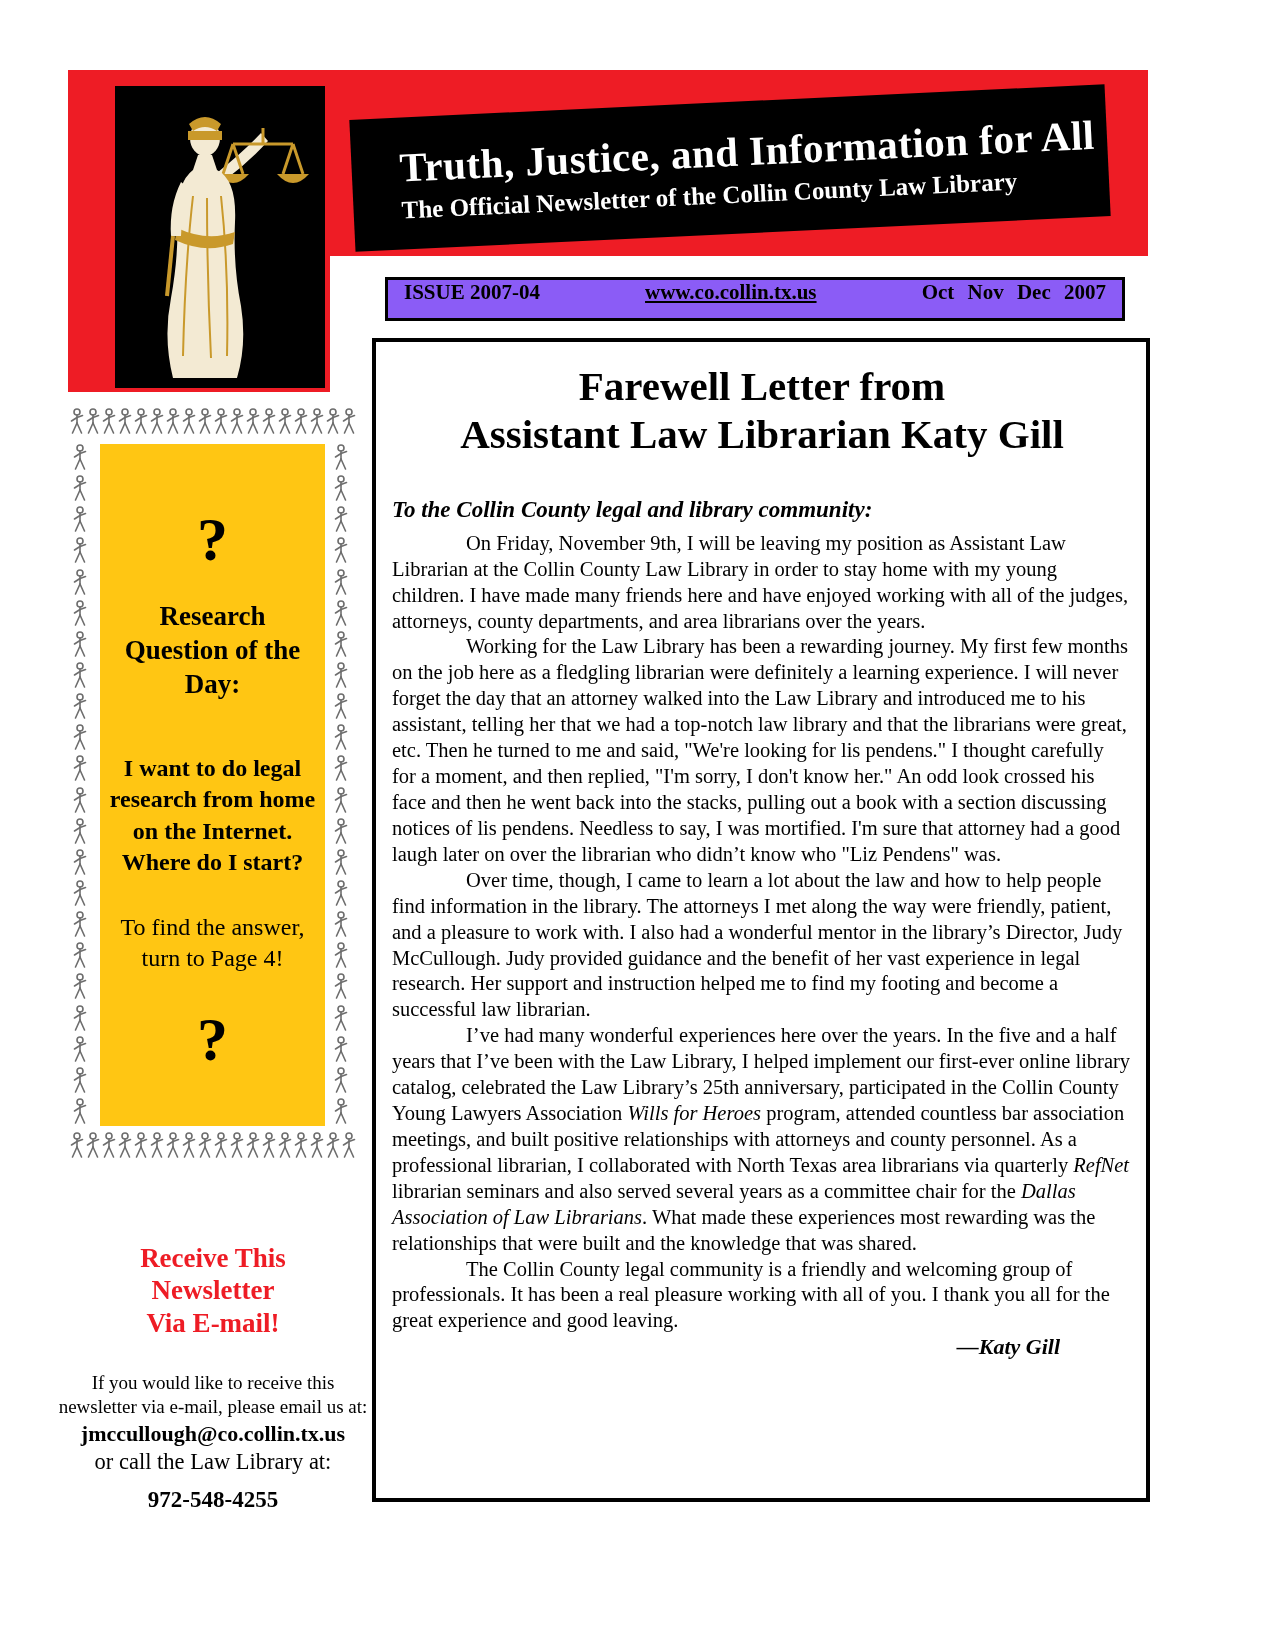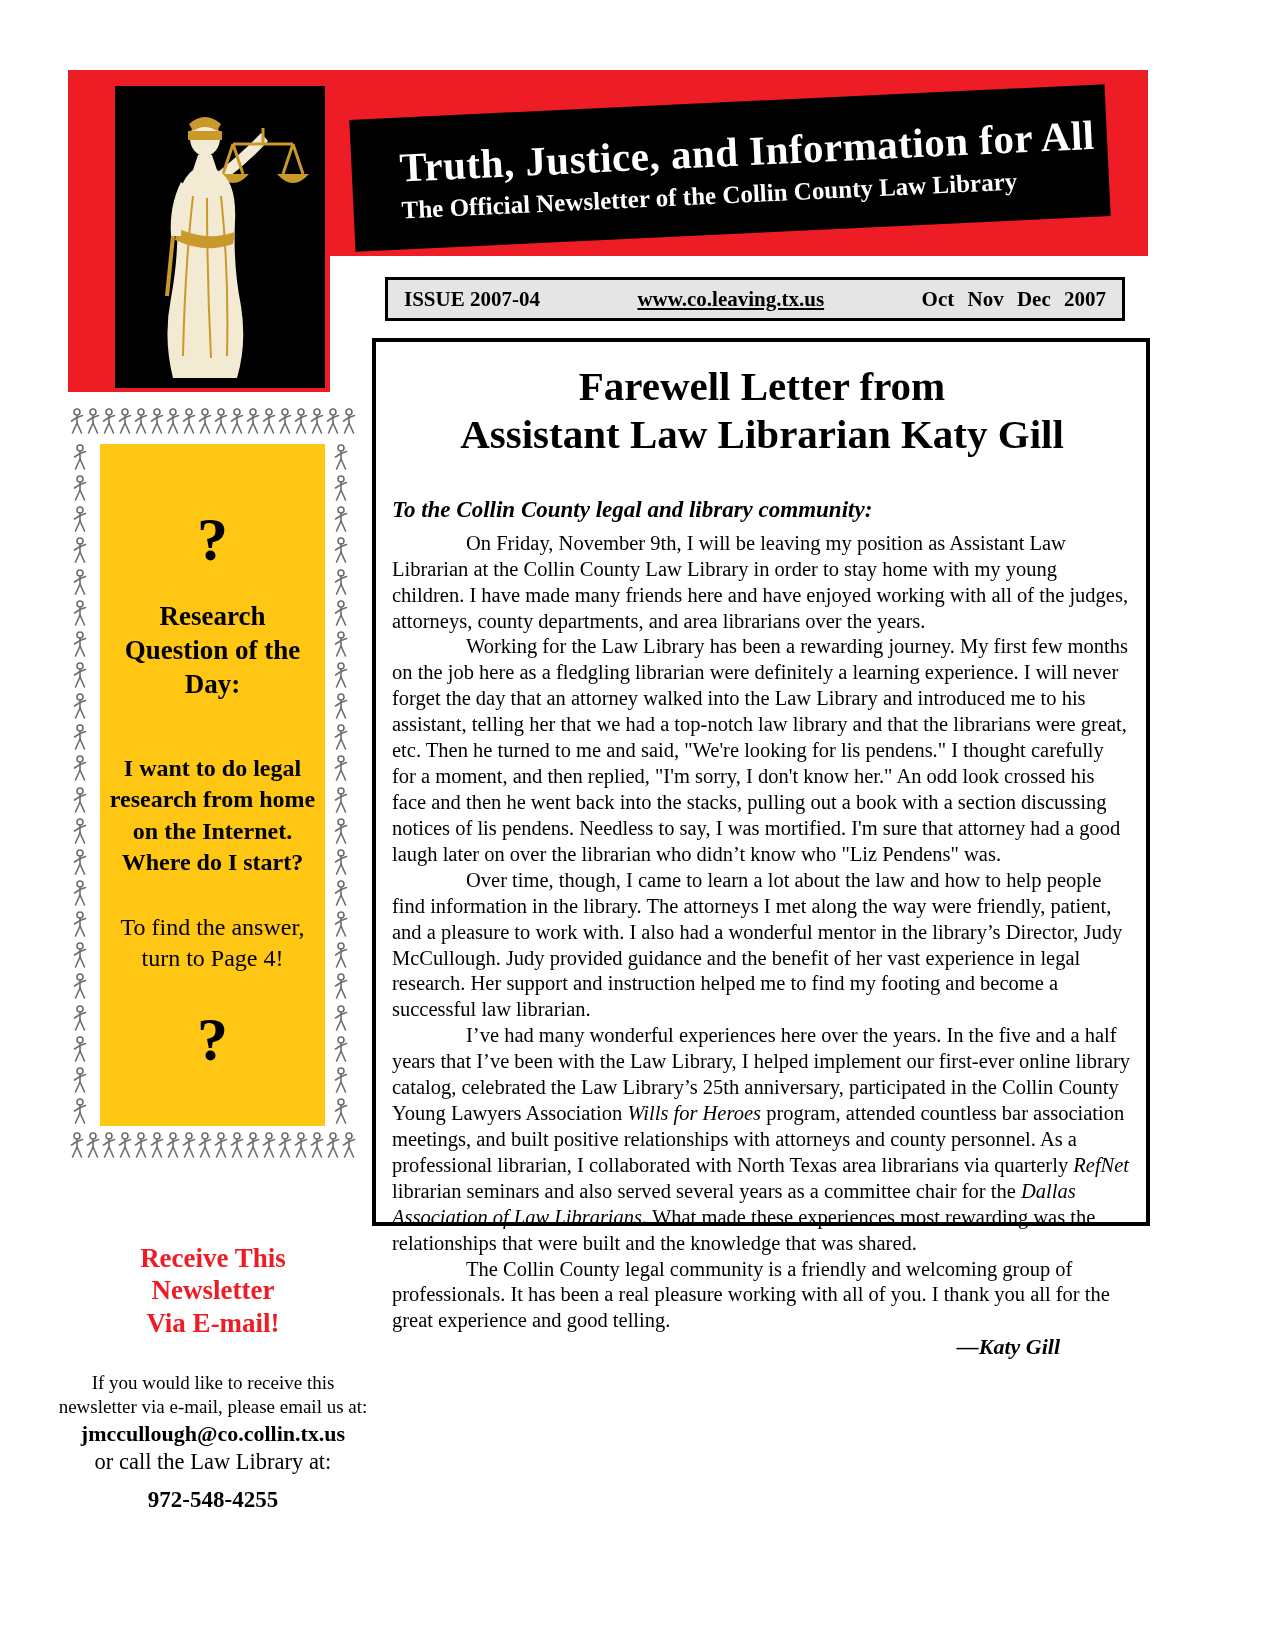--- a/index.html
+++ b/index.html
@@ -10,27 +10,27 @@
   
   .red-band  { position:absolute; left:68px;  top:70px;  width:1080px; height:186px; background:var(--red,#EE1C25); }
   .red-left  { position:absolute; left:68px;  top:252px; width:262px;  height:140px; background:var(--red,#EE1C25); }
   .logo-box  { position:absolute; left:115px; top:86px;  width:210px;  height:302px; background:#000; z-index:2; }
   .banner    { position:absolute; left:352px; top:102px; width:756px; height:132px; background:#000;
                transform:rotate(-2.7deg); display:flex; flex-direction:column; justify-content:center;
                padding-left:48px; z-index:3; }
   .banner-title    { color:#fff; font-size:41px; font-weight:bold; letter-spacing:.5px; white-space:nowrap; }
   .banner-subtitle { color:#fff; font-size:25px; font-weight:bold; margin-top:5px; white-space:nowrap; }
   .issue-bar { position:absolute; left:385px; top:277px; width:740px; height:44px; border:3px solid #000;
-               background:#e5e5e5; display:flex; align-items:center; justify-content:space-between;
+               background:#8b5cf6; display:flex; justify-content:space-between;
                padding:0 16px; font-weight:bold; font-size:21px; z-index:2; }
   .issue-bar .website { text-decoration:underline; cursor:pointer; }
   .issue-bar .date { word-spacing:8px; }
 
   
-  .letter-box { position:absolute; left:372px; top:338px; width:778px; height:888px;
+  .letter-box { position:absolute; left:372px; top:338px; width:778px; height:1164px;
                 border:4px solid #000; background:#fff; padding:14px 14px 0 16px; }
   .letter-title { text-align:center; font-weight:bold; font-size:41px; line-height:1.18; margin-top:6px; }
   .salutation { font-weight:bold; font-style:italic; font-size:23px; margin-top:38px; }
   .letter-body { margin-top:8px; font-size:20.5px; line-height:1.265; color:#000; }
   .body-p { text-indent:74px; margin:0; }
   .italic { font-style:italic; }
   .signature { text-align:right; font-weight:bold; font-style:italic; font-size:22px;
                padding-right:72px; }
 
   
@@ -97,21 +97,21 @@
     </svg>
   </div>
 
   <div class="banner">
     <div class="banner-title">Truth, Justice, and Information for All</div>
     <div class="banner-subtitle">The Official Newsletter of the Collin County Law Library</div>
   </div>
 
   <div class="issue-bar">
     <span class="issue">ISSUE 2007-04</span>
-    <span class="website">www.co.leaving.tx.us</span>
+    <span class="website">www.co.collin.tx.us</span>
     <span class="date">Oct  Nov  Dec  2007</span>
   </div>
 
   <div class="deco-row deco-top">
   <svg width="14" height="28" viewBox="0 0 14 28">
     <g stroke="#6d6d6d" stroke-width="1.6" fill="none" stroke-linecap="round">
       <circle cx="7" cy="4" r="3"></circle>
       <path d="M7 7 L7 15"></path>
       <path d="M7 9.5 L1.5 13"></path>
       <path d="M7 9.5 L12.5 7.5"></path>
@@ -1017,18 +1017,18 @@
     <div class="letter-title">
       <div>Farewell Letter from</div>
       <div>Assistant Law Librarian Katy Gill</div>
     </div>
     <div class="salutation">To the Collin County legal and library community:</div>
     <div class="letter-body">
       <p class="body-p">On Friday, November 9th, I will be leaving my position as Assistant Law Librarian at the Collin County Law Library in order to stay home with my young children.  I have made many friends here and have enjoyed working with all of the judges, attorneys, county departments, and area librarians over the years.</p>
       <p class="body-p">Working for the Law Library has been a rewarding journey.  My first few months on the job here as a fledgling librarian were definitely a learning experience.  I will never forget the day that an attorney walked into the Law Library and introduced me to his assistant, telling her that we had a top-notch law library and that the librarians were great, etc.  Then he turned to me and said, "We're looking for lis pendens."  I thought carefully for a moment, and then replied, "I'm sorry, I don't know her."  An odd look crossed his face and then he went back into the stacks, pulling out a book with a section discussing notices of lis pendens.  Needless to say, I was mortified.  I'm sure that attorney had a good laugh later on over the librarian who didn’t know who "Liz Pendens" was.</p>
       <p class="body-p">Over time, though, I came to learn a lot about the law and how to help people find information in the library.  The attorneys I met along the way were friendly, patient, and a pleasure to work with.  I also had a wonderful mentor in the library’s Director, Judy McCullough.  Judy provided guidance and the benefit of her vast experience in legal research.  Her support and instruction helped me to find my footing and become a successful law librarian.</p>
       <p class="body-p"><span>I’ve had many wonderful experiences here over the years.  In the five and a half years that I’ve been with the Law Library, I helped implement our first-ever online library catalog, celebrated the Law Library’s 25th anniversary, participated in the Collin County Young Lawyers Association </span><span class="italic">Wills for Heroes</span><span> program, attended countless bar association meetings, and built positive relationships with attorneys and county personnel.  As a professional librarian, I collaborated with North Texas area librarians via quarterly </span><span class="italic">RefNet</span><span>  librarian seminars and also served several years as a committee chair for the </span><span class="italic">Dallas Association of Law Librarians</span><span>.  What made these experiences most rewarding was the relationships that were built and the knowledge that was shared.</span></p>
-      <p class="body-p">The Collin County legal community is a friendly and welcoming group of professionals.  It has been a real pleasure working with all of you.  I thank you all for the great experience and good telling.</p>
+      <p class="body-p">The Collin County legal community is a friendly and welcoming group of professionals.  It has been a real pleasure working with all of you.  I thank you all for the great experience and good leaving.</p>
     </div>
     <div class="signature">—Katy Gill</div>
   </div>
 
 </div>
 
 </body></html>

